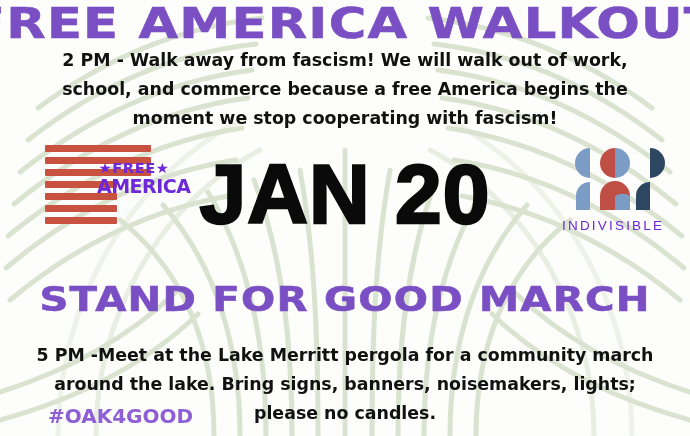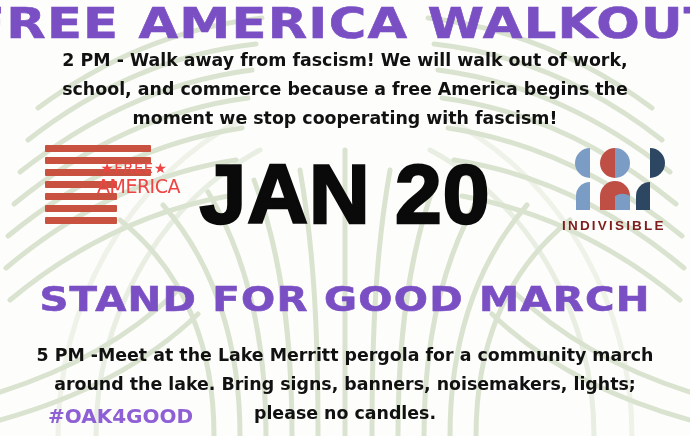--- a/index.html
+++ b/index.html
@@ -121,23 +121,23 @@
     left: 0;
     top: 0;
     width: 122px;
     height: 82px;
   }
   #logo-free-america .fa-text {
     position: absolute;
     left: 52px;
     top: 18px;
     width: 74px;
-    color: #ef4444;
-    font-family: "DejaVu Sans", sans-serif;
-    font-weight: normal;
+    color: #6d28d9;
+    font-family: "DejaVu Sans", sans-serif;
+    font-weight: bold;
     line-height: 1;
     text-align: center;
   }
   #logo-free-america .fa-top {
     font-size: 14px;
     letter-spacing: 0.5px;
     transform: scaleX(1.05);
   }
   #logo-free-america .fa-bottom {
     font-size: 19px;
@@ -150,23 +150,23 @@
   #logo-indivisible {
     position: absolute;
     right: 24px;
     top: 146px;
     width: 106px;
     height: 88px;
   }
   #logo-indivisible .marks { width: 106px; height: 66px; }
   #logo-indivisible .wordmark {
     margin-top: 2px;
-    color: #7f1d1d;
+    color: #6d28d9;
     font-family: "Liberation Sans", sans-serif;
-    font-weight: bold;
+    font-weight: normal;
     font-size: 13.5px;
     letter-spacing: 2.2px;
     text-align: left;
     padding-left: 2px;
   }
 </style>
 </head>
 <body>
 
 <div id="flyer">

